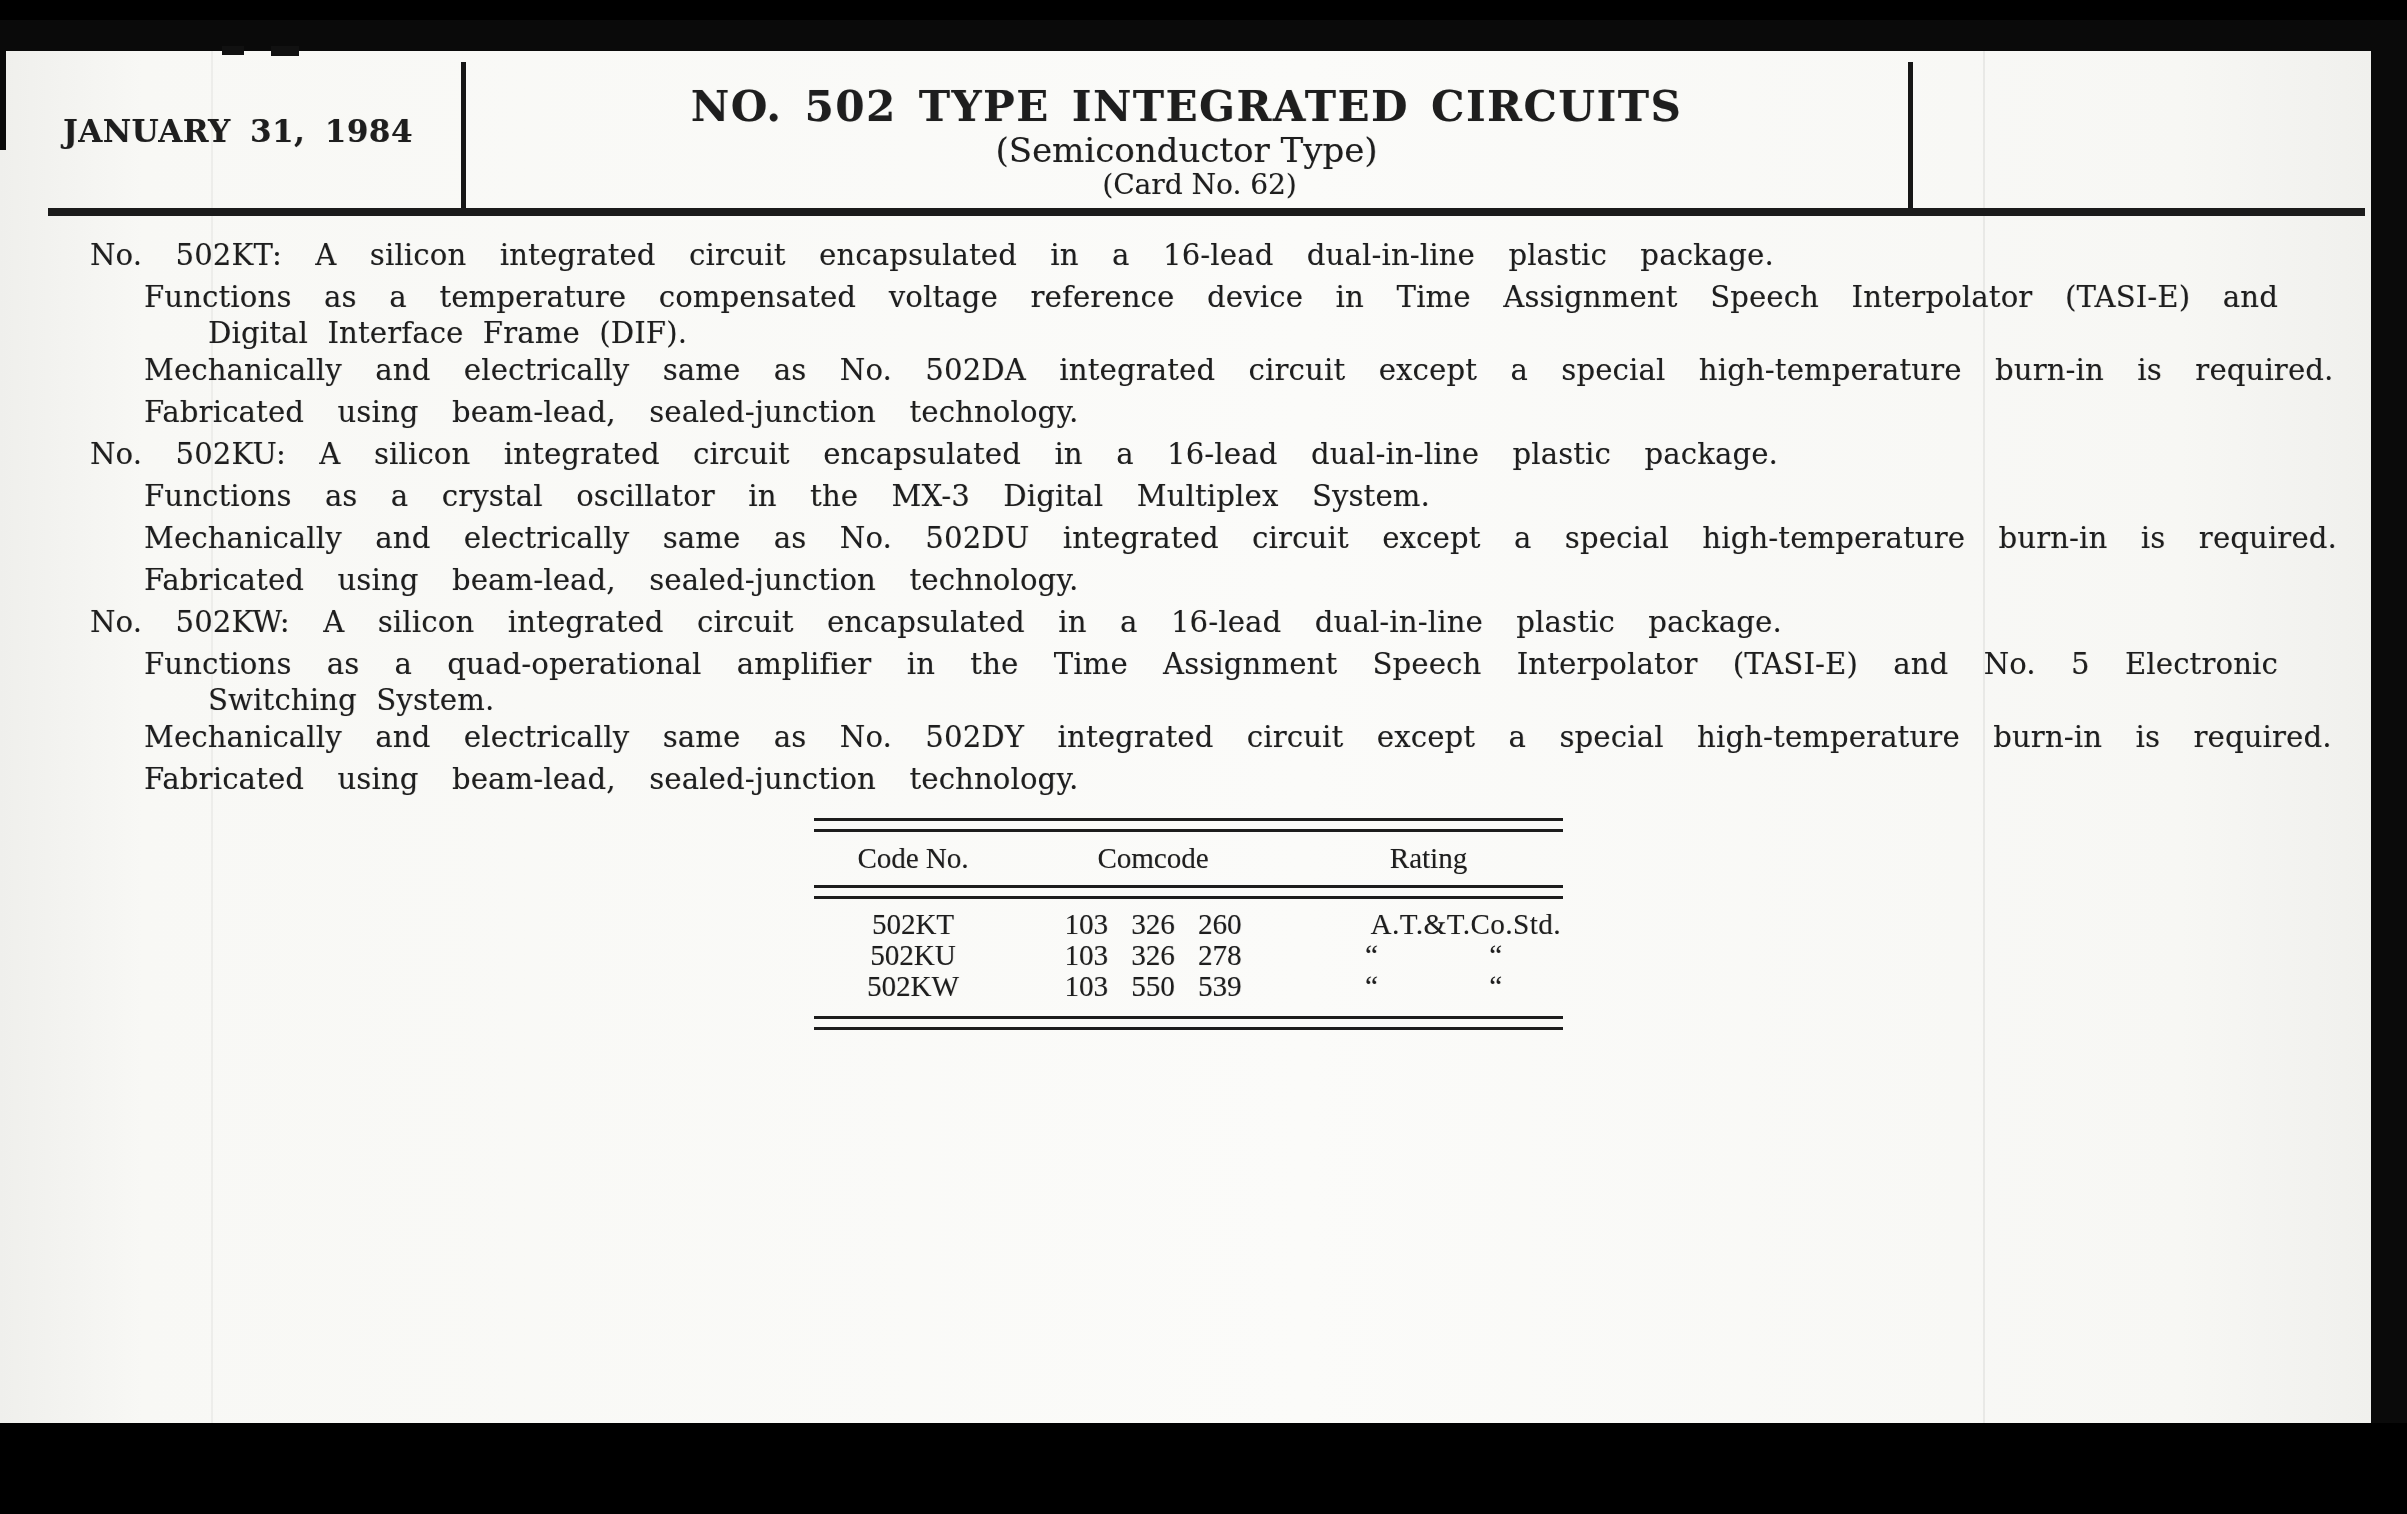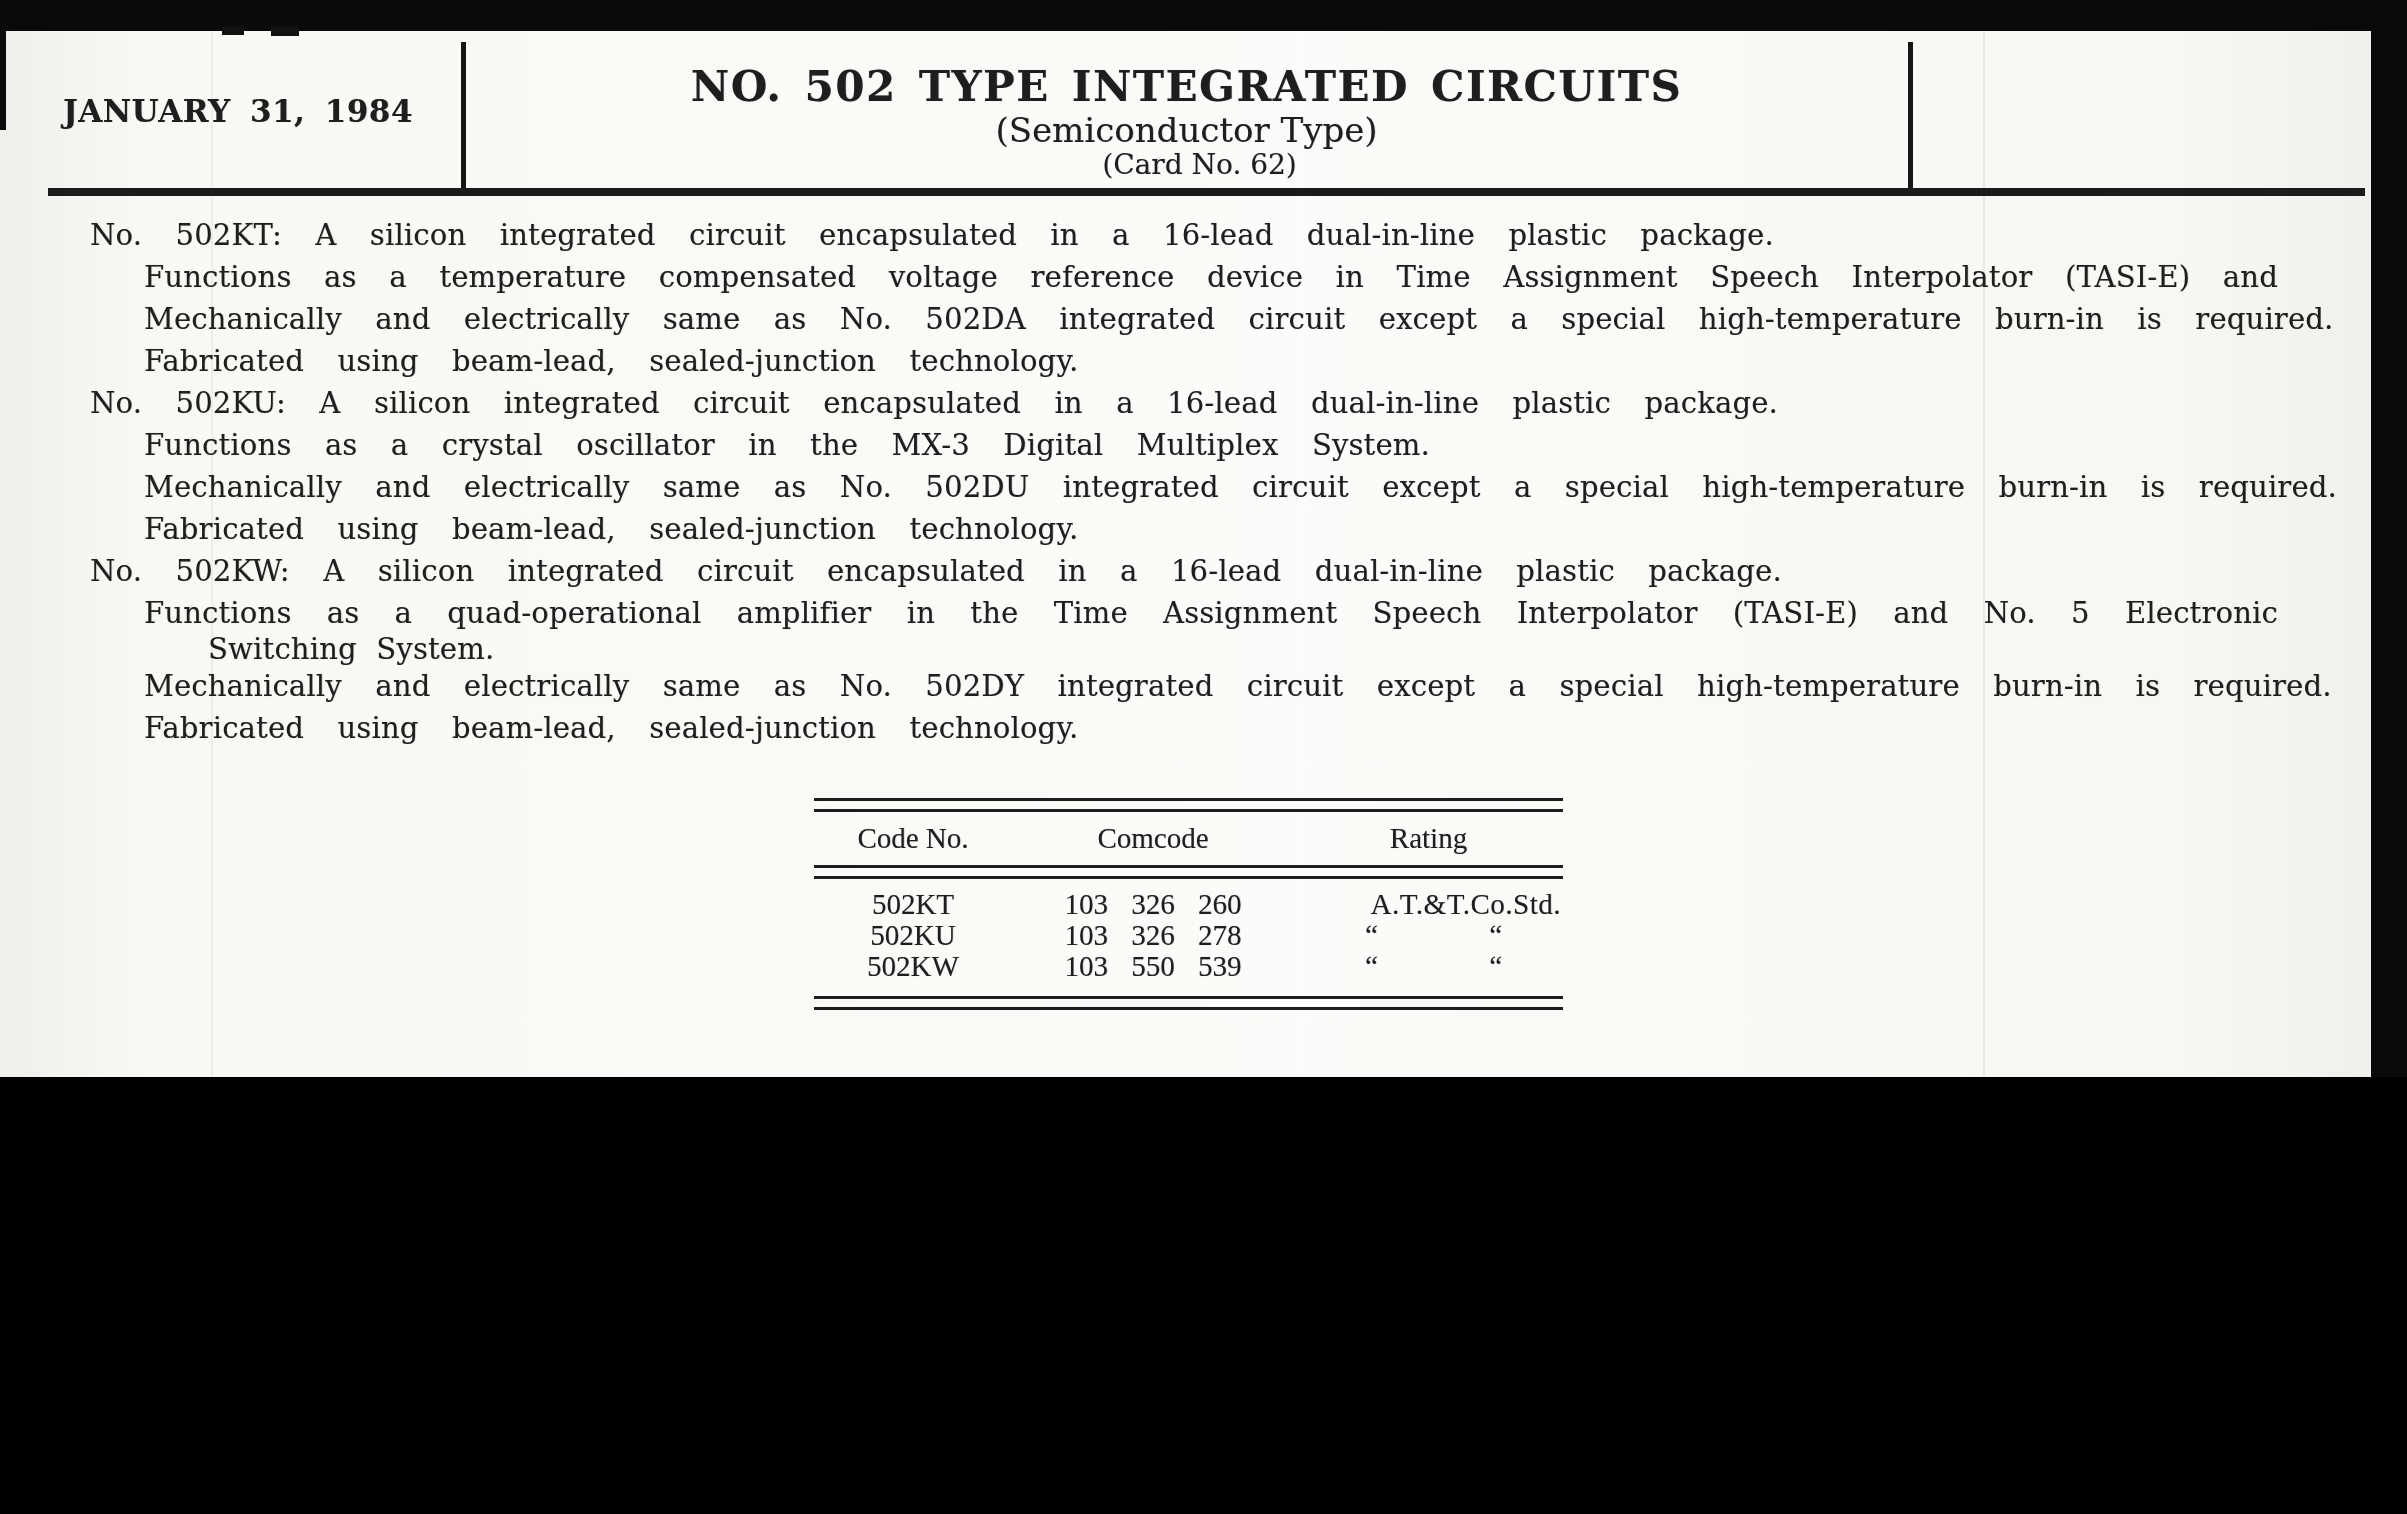--- a/index.html
+++ b/index.html
@@ -1,18 +1,18 @@
 <!DOCTYPE html>
 <html><head>
 <meta charset="utf-8">
 <style>
   html,body{margin:0;padding:0;background:#000;}
-  .page{position:relative;width:2408px;height:1077px;overflow:hidden;
+  .page{position:relative;width:2408px;height:1403px;overflow:hidden;
         font-family:"DejaVu Serif","Liberation Serif",serif;color:#1e1e1e;
-        background:#070707;}
+        background:#070707;margin-top:20px;}
   .card{position:absolute;left:0;top:31px;width:2371px;height:1484px;
         background:linear-gradient(90deg,#efefec 0%,#f8f8f5 6%,#fbfbf9 55%,#f7f7f4 92%,#f0f0ed 100%);}
   .band{position:absolute;background:#0a0a0a;}
   .band.top{left:0;top:0;width:2408px;height:31px;}
   .band.right{left:2371px;top:0;width:37px;height:1515px;}
   .band.bottom{left:921px;top:1506px;width:1487px;height:9px;}
   .band.left-sliver{left:0;top:31px;width:6px;height:99px;}
   .smudge{position:absolute;background:#111;}
   .seam{position:absolute;top:31px;height:1475px;width:2px;}
   .ink{text-shadow:0.4px 0.4px 0.7px rgba(10,10,10,0.35);}
@@ -81,20 +81,21 @@
     <div class="hdr-sub ink">(Semiconductor Type)</div>
     <div class="hdr-card-no ink">(Card No. 62)</div>
   </div>
 
 
   <div class="main-rule"></div>
 
   <div class="body-text">
     <div class="bline l0 wide ink">No. 502KT: A silicon integrated circuit encapsulated in a 16-lead dual-in-line plastic package.</div>
     <div class="bline l1 just ink">Functions as a temperature compensated voltage reference device in Time Assignment Speech Interpolator (TASI-E) and</div>
+    <div class="bline l2 cont ink">Digital Interface Frame (DIF).</div>
     <div class="bline l1 wide ink">Mechanically and electrically same as No. 502DA integrated circuit except a special high-temperature burn-in is required.</div>
     <div class="bline l1 wide ink">Fabricated using beam-lead, sealed-junction technology.</div>
     <div class="bline l0 wide ink">No. 502KU: A silicon integrated circuit encapsulated in a 16-lead dual-in-line plastic package.</div>
     <div class="bline l1 wide ink">Functions as a crystal oscillator in the MX-3 Digital Multiplex System.</div>
     <div class="bline l1 wide ink">Mechanically and electrically same as No. 502DU integrated circuit except a special high-temperature burn-in is required.</div>
     <div class="bline l1 wide ink">Fabricated using beam-lead, sealed-junction technology.</div>
     <div class="bline l0 wide ink">No. 502KW: A silicon integrated circuit encapsulated in a 16-lead dual-in-line plastic package.</div>
     <div class="bline l1 just ink">Functions as a quad-operational amplifier in the Time Assignment Speech Interpolator (TASI-E) and No. 5 Electronic</div>
     <div class="bline l2 cont ink">Switching System.</div>
     <div class="bline l1 wide ink">Mechanically and electrically same as No. 502DY integrated circuit except a special high-temperature burn-in is required.</div>

